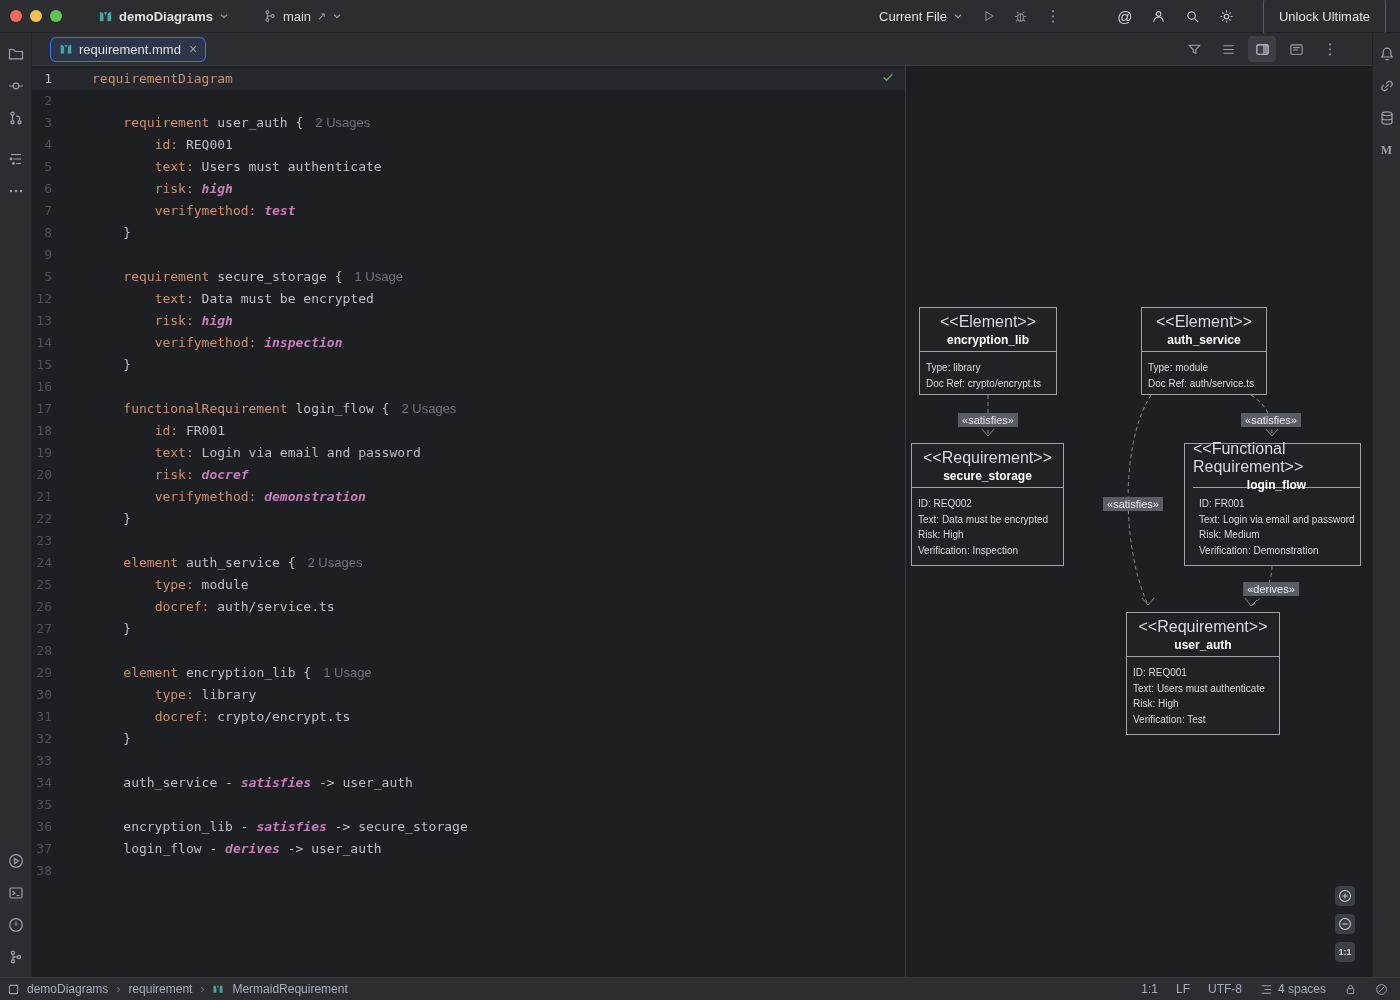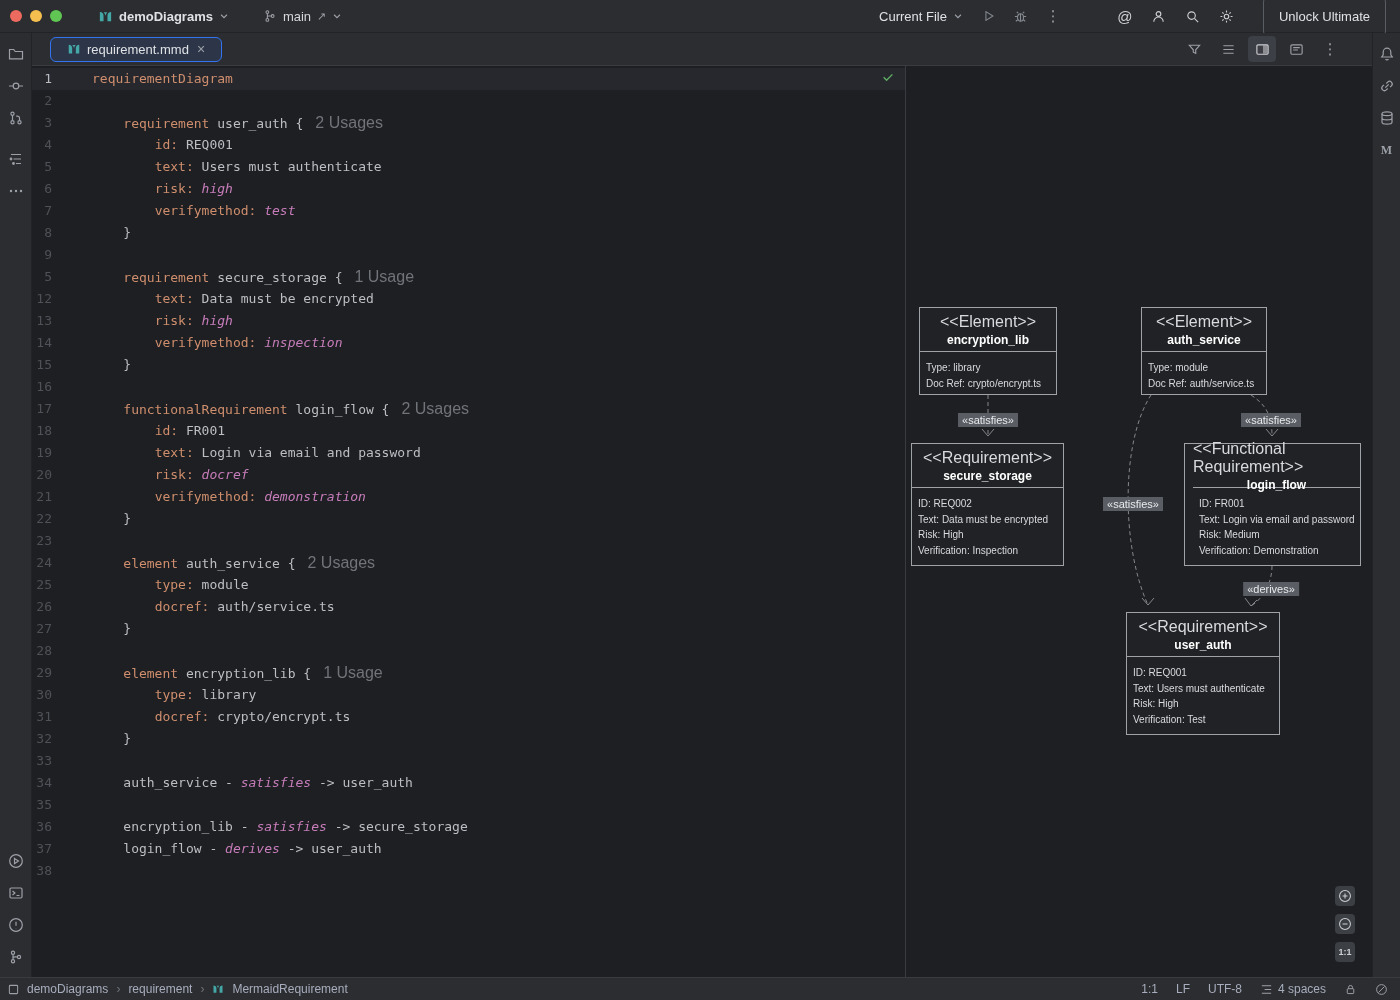--- a/index.html
+++ b/index.html
@@ -34,39 +34,39 @@
   .strip-btn { width:26px; height:26px; margin:3px 0; display:flex; align-items:center; justify-content:center;
                color:#9DA0A8; border-radius:4px; }
   .strip-spacer { flex:1; }
   .m-letter { font-size:12px; font-weight:bold; color:#9DA0A8; font-family:"Liberation Serif", serif; }
 
   .center { flex:1; display:flex; flex-direction:column; min-width:0; }
 
   
   .tabbar { height:33px; flex:none; background:#2B2D30; border-bottom:1px solid #393B40;
             display:flex; align-items:center; padding:0 10px; }
-  .tab { display:flex; align-items:center; gap:6px; height:25px; padding:0 16px; margin-left:8px;
+  .tab { display:flex; align-items:center; gap:6px; height:25px; padding:0 8px; margin-left:8px;
          border:1px solid #3574F0; background:rgba(53,116,240,0.13); border-radius:6px;
          color:#DFE1E5; font-size:13px; }
   .tab .close { color:#9DA0A8; font-size:14px; margin-left:2px; }
   .tabbar-right { margin-left:auto; display:flex; align-items:center; gap:6px; padding-right:18px; }
   .tabbar-right .tb-icon-btn.active { background:#3C3F45; }
 
   
   .work { flex:1; display:flex; min-height:0; }
   .editor { width:873px; flex:none; background:#1E1F22; position:relative; overflow:hidden; padding-top:2px; }
   .code-line { display:flex; height:22px; line-height:22px; white-space:pre;
                font-family:"DejaVu Sans Mono","Liberation Mono",monospace; font-size:13px; color:#BCBEC4; }
   .code-line.current { background:#26282E; }
   .gutter { flex:none; width:60px; padding-right:40px; text-align:right; color:#4E5157; }
   .current .gutter { color:#B9BCC3; }
   .tk-kw { color:#CF8E6D; }
   .tk-def { color:#BCBEC4; }
-  .tk-val { color:#C77DBB; font-style:italic; }
-  .hint { font-family:"Liberation Sans",sans-serif; font-size:16px; color:#70737A; margin-left:12px; }
+  .tk-val { color:#C77DBB; font-style:italic;font-weight:bold; }
+  .hint { font-family:"Liberation Sans",sans-serif; font-size:13px; color:#70737A; margin-left:12px; }
   .editor-check { position:absolute; top:4px; right:10px; color:#5FAD65; }
 
   
   .preview { flex:1; position:relative; background:#1E1F22; border-left:1px solid #393B40; overflow:hidden; }
   .edges { position:absolute; left:0; top:0; }
   .edges path { stroke:#85878C; fill:none; stroke-width:1; }
   .edges path.rel { stroke-dasharray:4 3; }
   .node { position:absolute; border:1px solid #9FA2A7; background:#202225; display:flex; flex-direction:column; }
   .node-title { height:44px; flex:none; border-bottom:1px solid #9FA2A7; display:flex; flex-direction:column;
                 align-items:center; justify-content:center; gap:2px; }

